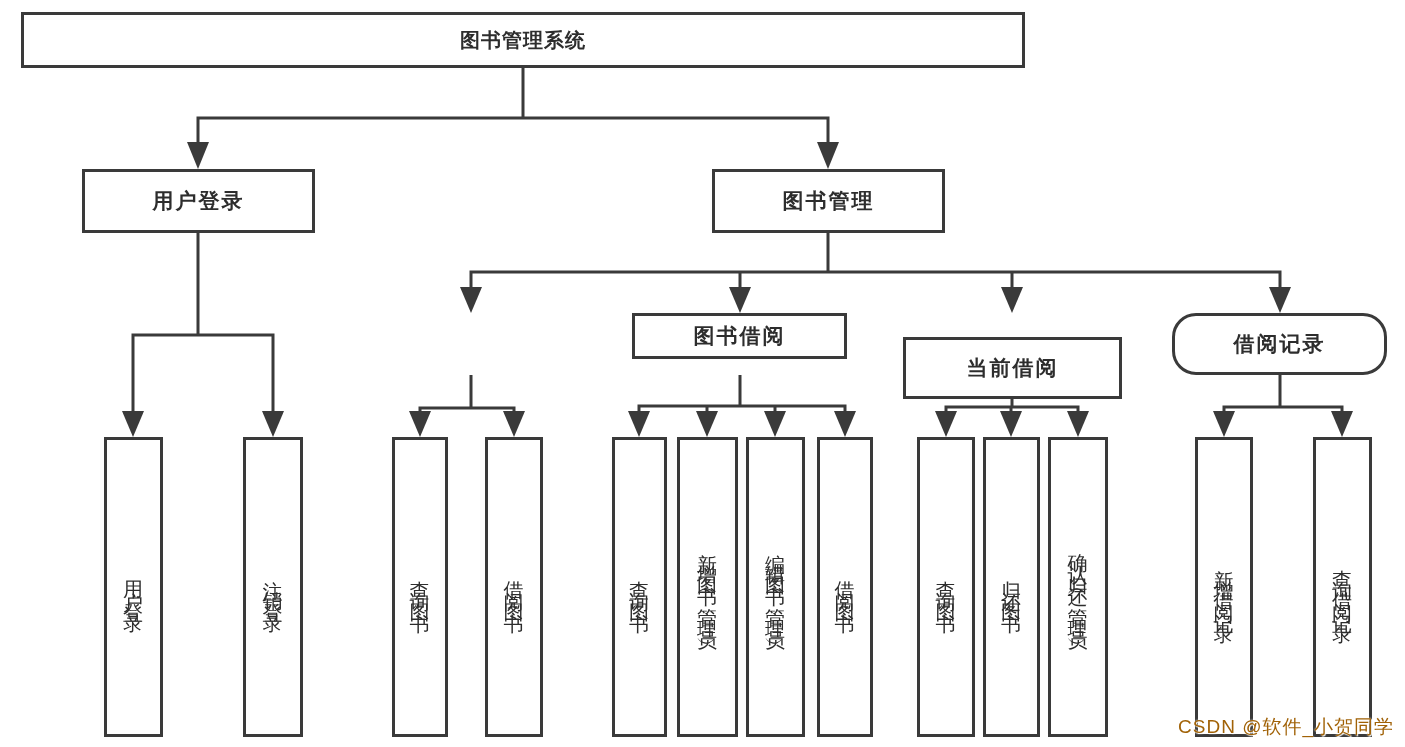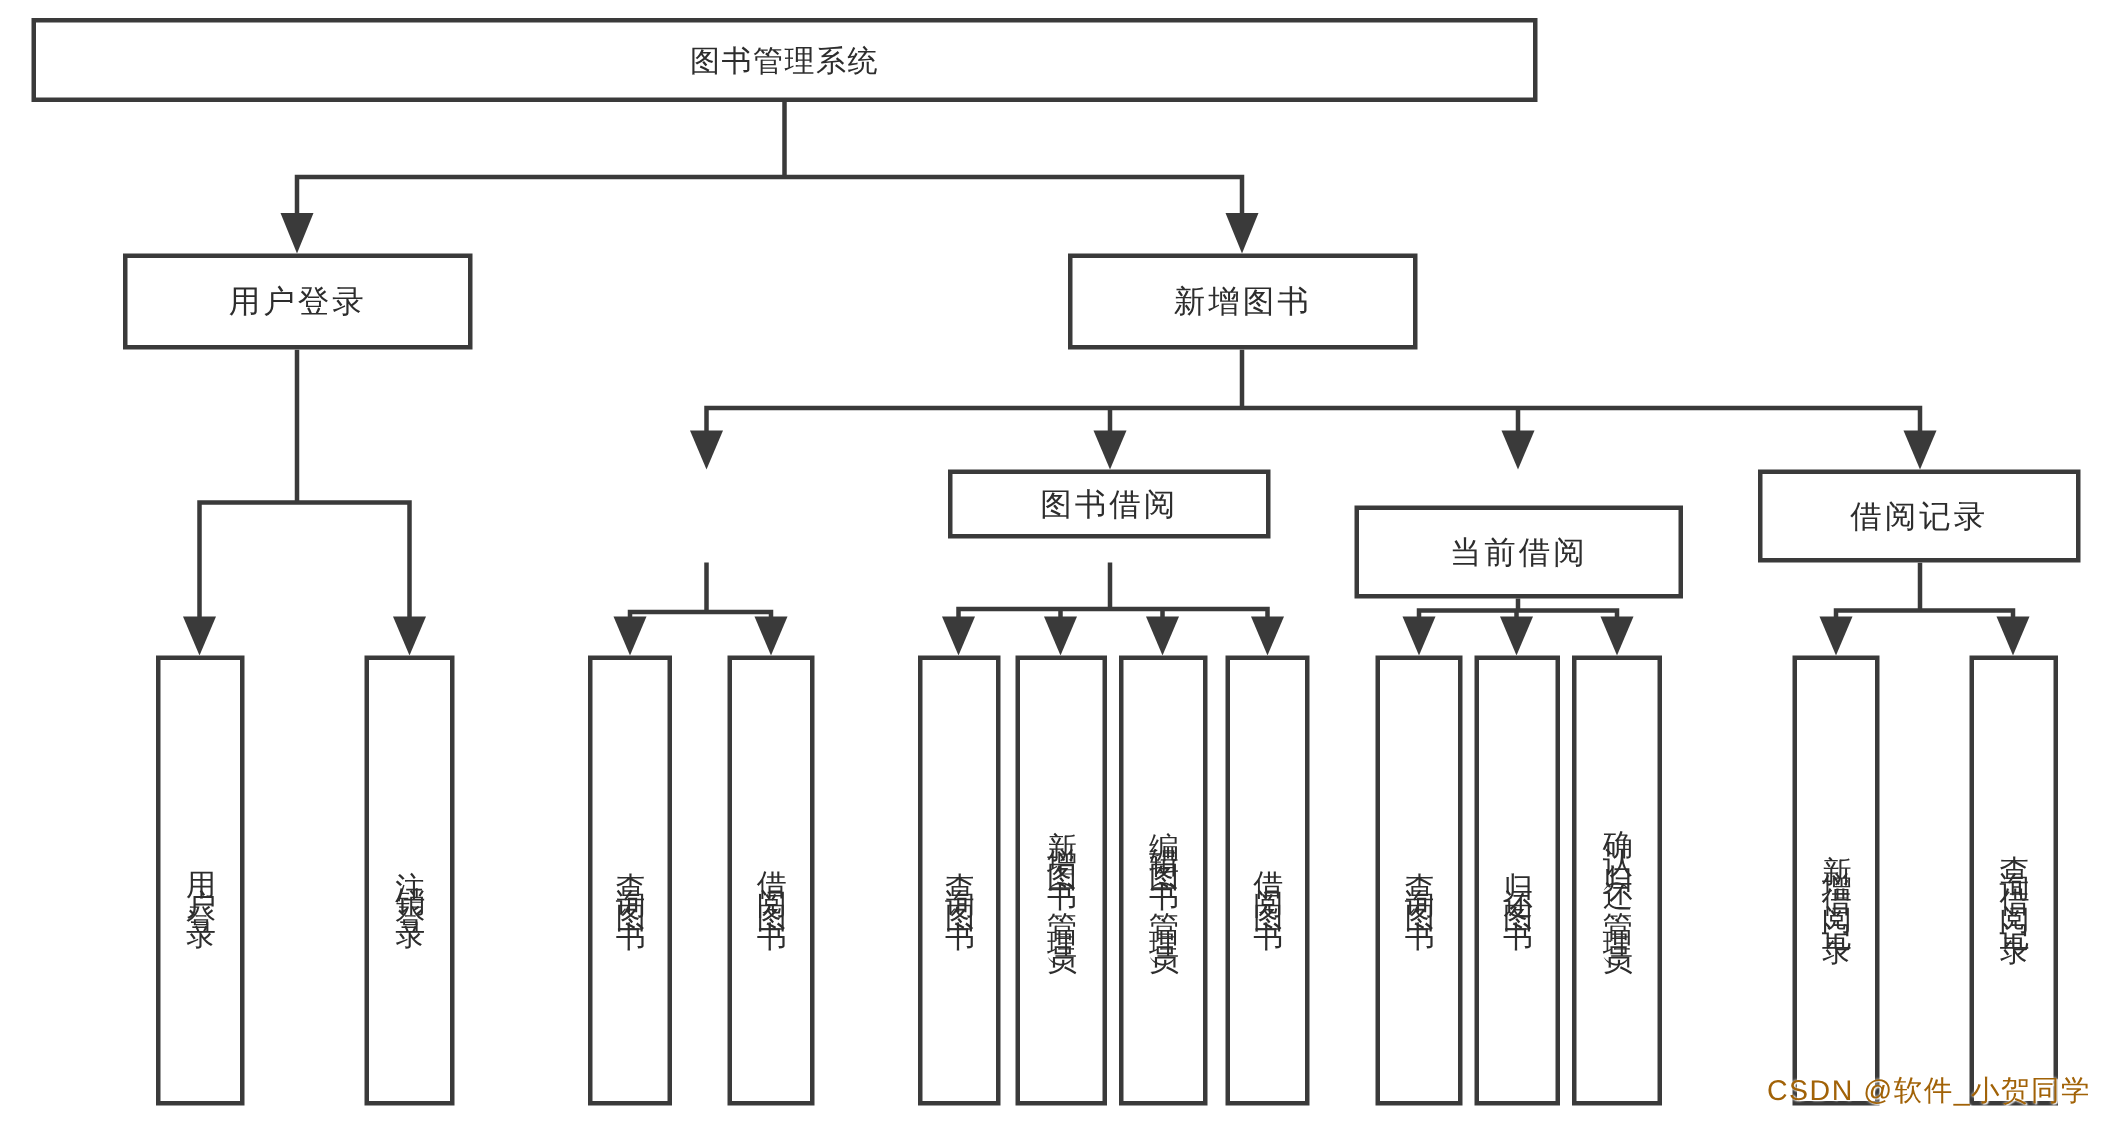--- a/index.html
+++ b/index.html
@@ -12,21 +12,21 @@
   }
   #edges { position:absolute; left:0; top:0; width:1405px; height:747px; }
   .node {
     position:absolute;
     box-sizing:border-box;
     background:#ffffff;
     border:3px solid #3a3a3a;
     display:flex; align-items:center; justify-content:center;
     color:#2d2d2d;
   }
-  .hlabel { font-size:21px; letter-spacing:2px; white-space:nowrap; }
+  .hlabel { font-size:21px; letter-spacing:2px; white-space:nowrap;font-weight:bold; }
   .root .hlabel { font-size:20px; letter-spacing:1px; }
   .vlabel {
     writing-mode:vertical-rl;
     text-orientation:mixed;
     font-size:20px;
     letter-spacing:11px;
     line-height:1;
     white-space:nowrap;
   }
   #watermark {
@@ -79,30 +79,30 @@
   </svg>
 
   <div class="node root" style="left:21px;top:12px;width:1004px;height:56px;">
     <span class="hlabel">图书管理系统</span>
   </div>
 
   <div class="node" style="left:82px;top:169px;width:233px;height:64px;">
     <span class="hlabel">用户登录</span>
   </div>
   <div class="node" style="left:712px;top:169px;width:233px;height:64px;">
-    <span class="hlabel">新增图书</span>
+    <span class="hlabel">图书管理</span>
   </div>
 
   <div class="node" style="left:632px;top:313px;width:215px;height:46px;">
     <span class="hlabel">图书借阅</span>
   </div>
   <div class="node" style="left:903px;top:313px;width:219px;height:62px;margin-top:24px;">
     <span class="hlabel">当前借阅</span>
   </div>
-  <div class="node" style="left:1172px;top:313px;width:215px;height:62px;">
+  <div class="node" style="left:1172px;top:313px;width:215px;height:62px;border-radius:24px;">
     <span class="hlabel">借阅记录</span>
   </div>
 
   <div class="node" style="left:104px;top:437px;width:59px;height:300px;">
     <span class="vlabel">用户登录</span>
   </div>
   <div class="node" style="left:243px;top:437px;width:60px;height:300px;">
     <span class="vlabel">注销登录</span>
   </div>
 

